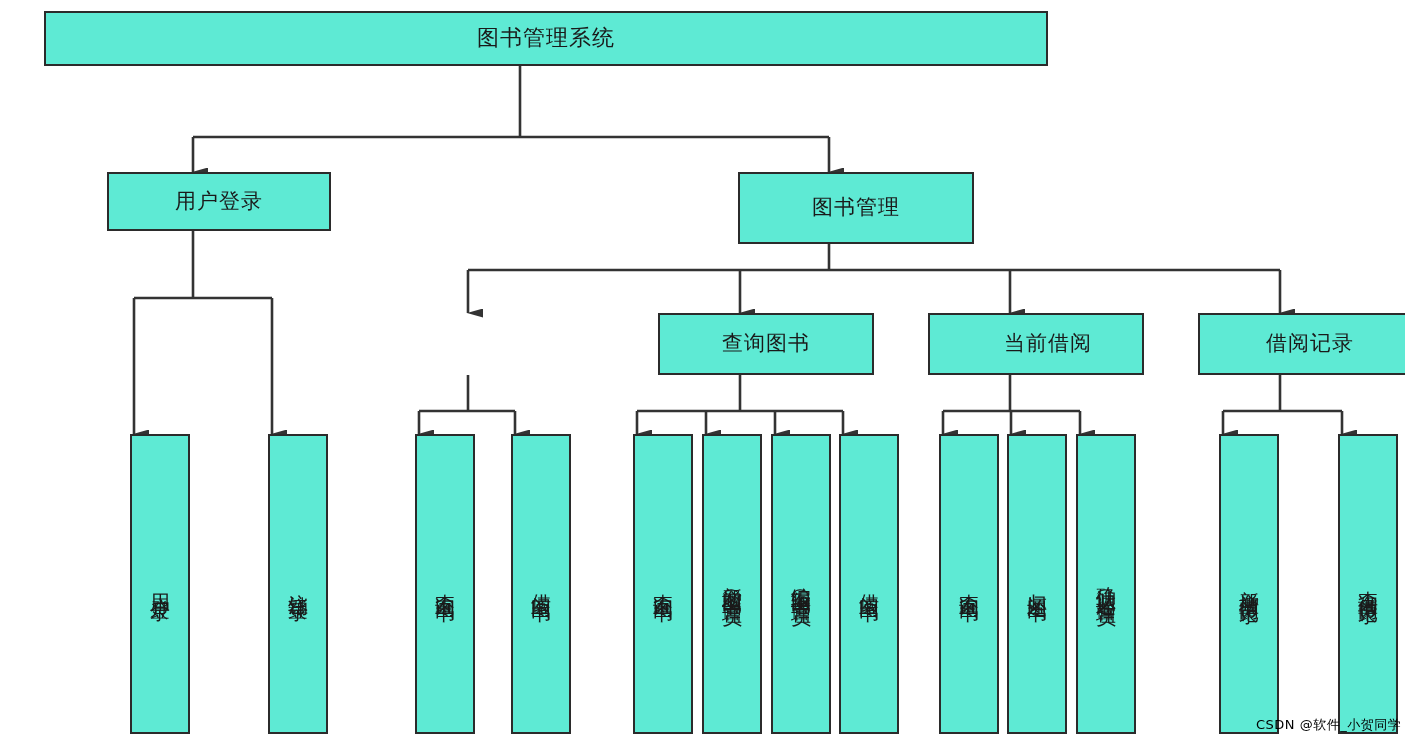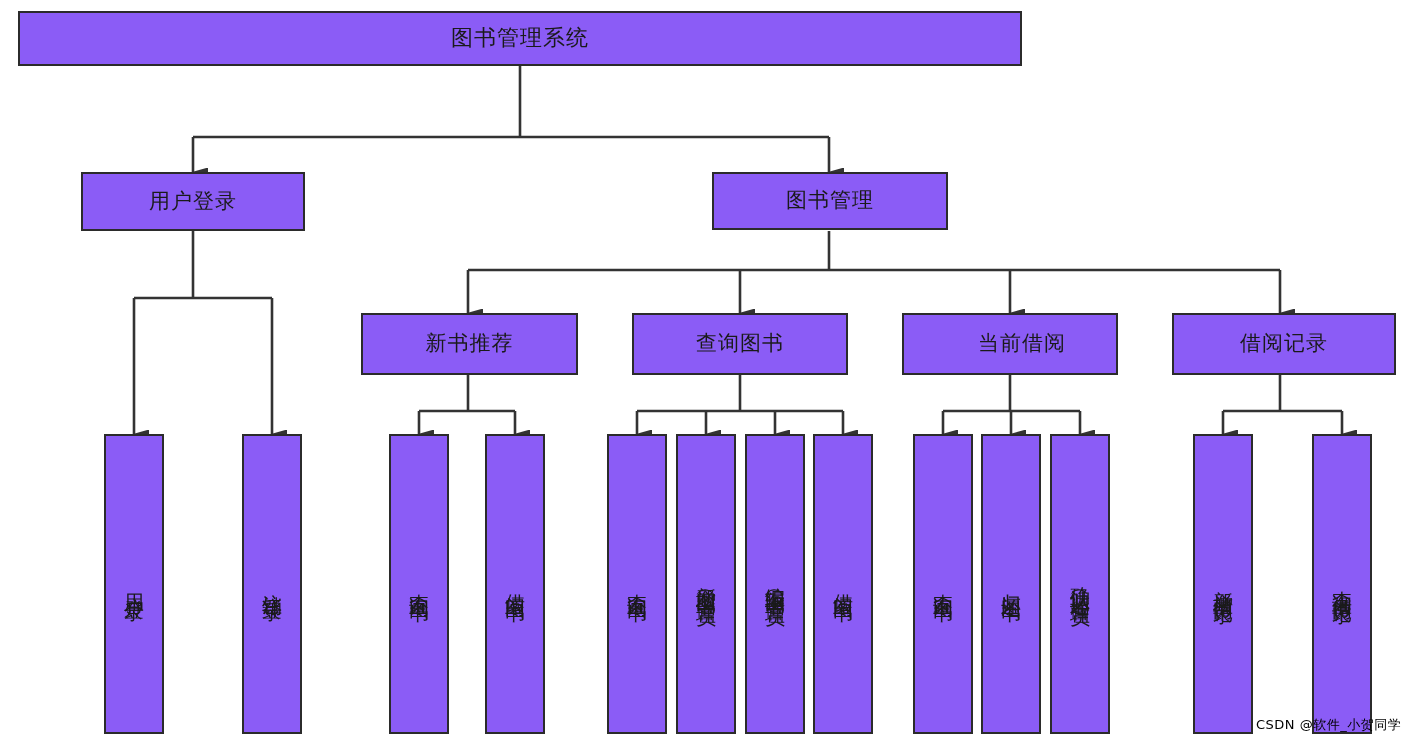--- a/index.html
+++ b/index.html
@@ -20,26 +20,27 @@
     position: absolute;
     left: 0;
     top: 0;
     width: 1405px;
     height: 747px;
     pointer-events: none;
   }
   .node {
     position: absolute;
     box-sizing: border-box;
-    background: #8b5cf6;
+    background: #5eead4;
     border: 2px solid #2b2b2b;
     display: flex;
     align-items: center;
     justify-content: center;
     color: #1a1a1a;
+    margin-left: 26px;
   }
   .node.h-node {
     font-size: 21px;
     line-height: 1.2;
     letter-spacing: 1px;
   }
   .node.v-node {
     padding: 6px 0;
   }
   .node .vlabel {
@@ -121,27 +122,24 @@
     </g>
   </svg>
 
   <div class="node h-node root" style="left:18px; top:11px; width:1004px; height:55px;">
     <span>图书管理系统</span>
   </div>
 
   <div class="node h-node" style="left:81px; top:172px; width:224px; height:59px;">
     <span>用户登录</span>
   </div>
-  <div class="node h-node" style="left:712px; top:172px; width:236px; height:58px;">
+  <div class="node h-node" style="left:712px; top:172px; width:236px; height:72px;">
     <span>图书管理</span>
   </div>
 
-  <div class="node h-node" style="left:361px; top:313px; width:217px; height:62px;">
-    <span>新书推荐</span>
-  </div>
   <div class="node h-node" style="left:632px; top:313px; width:216px; height:62px;">
     <span>查询图书</span>
   </div>
   <div class="node h-node" style="left:902px; top:313px; width:216px; height:62px;padding-left:24px;">
     <span>当前借阅</span>
   </div>
   <div class="node h-node" style="left:1172px; top:313px; width:224px; height:62px;">
     <span>借阅记录</span>
   </div>
 

